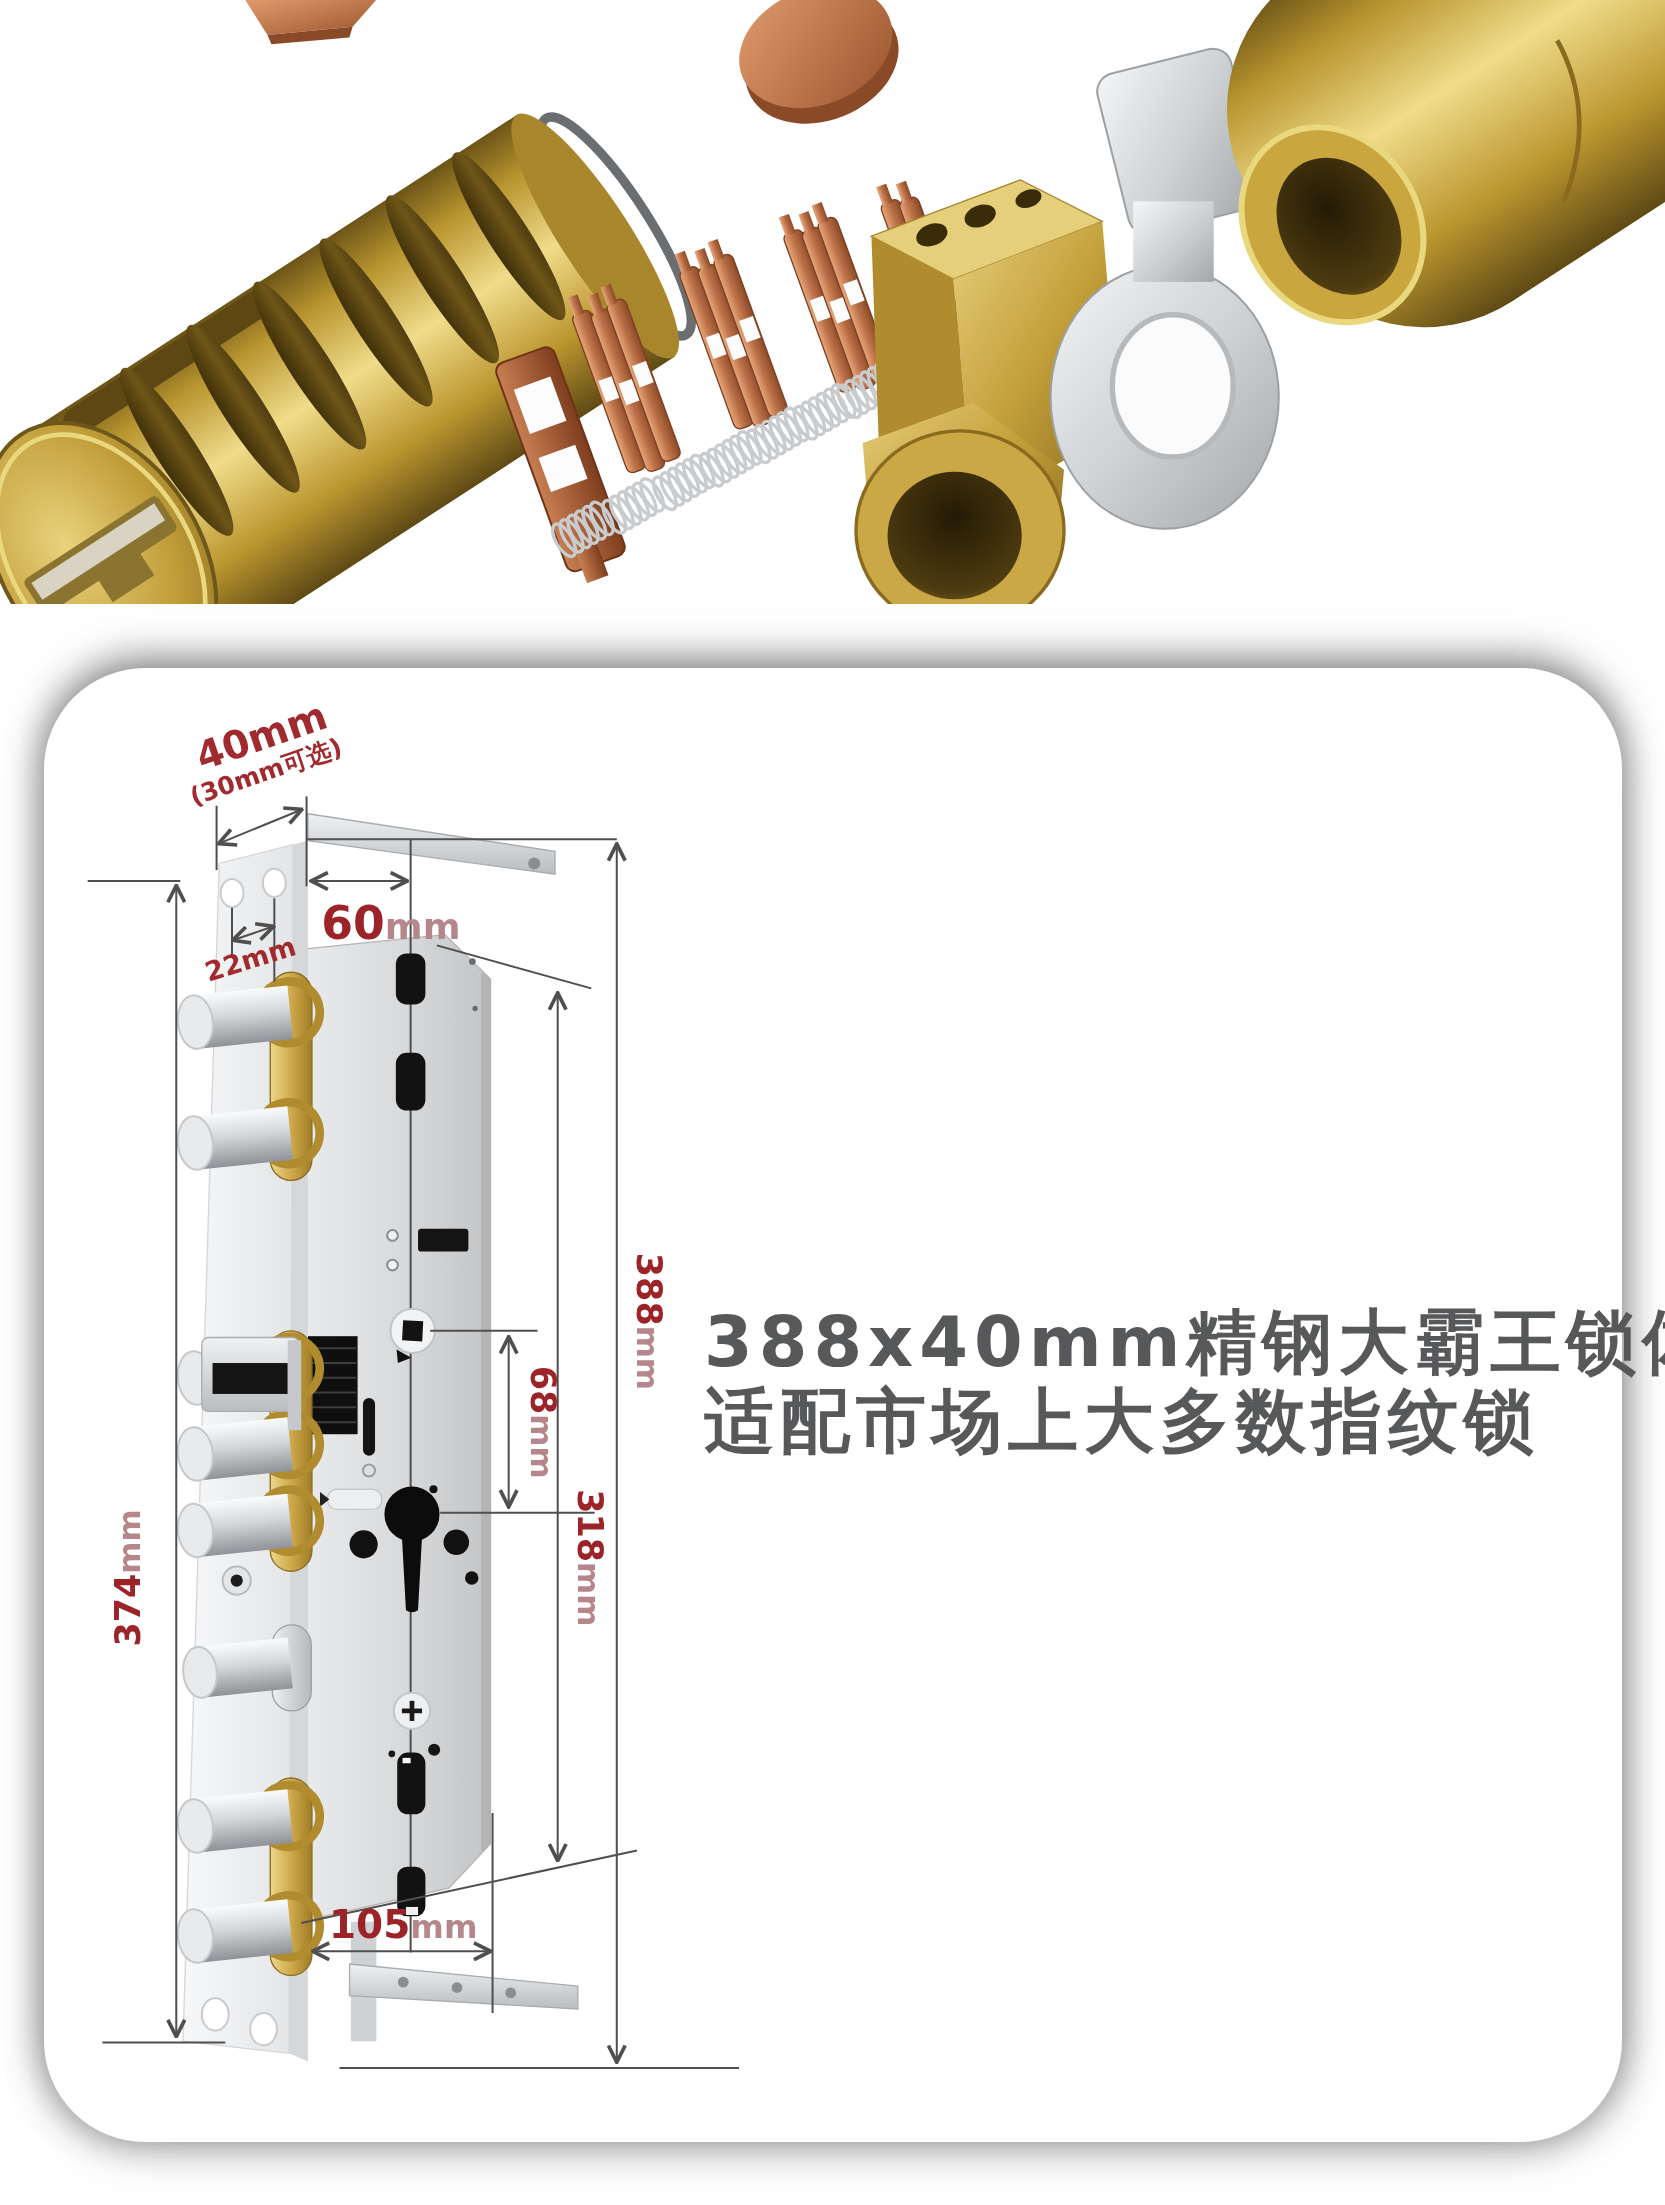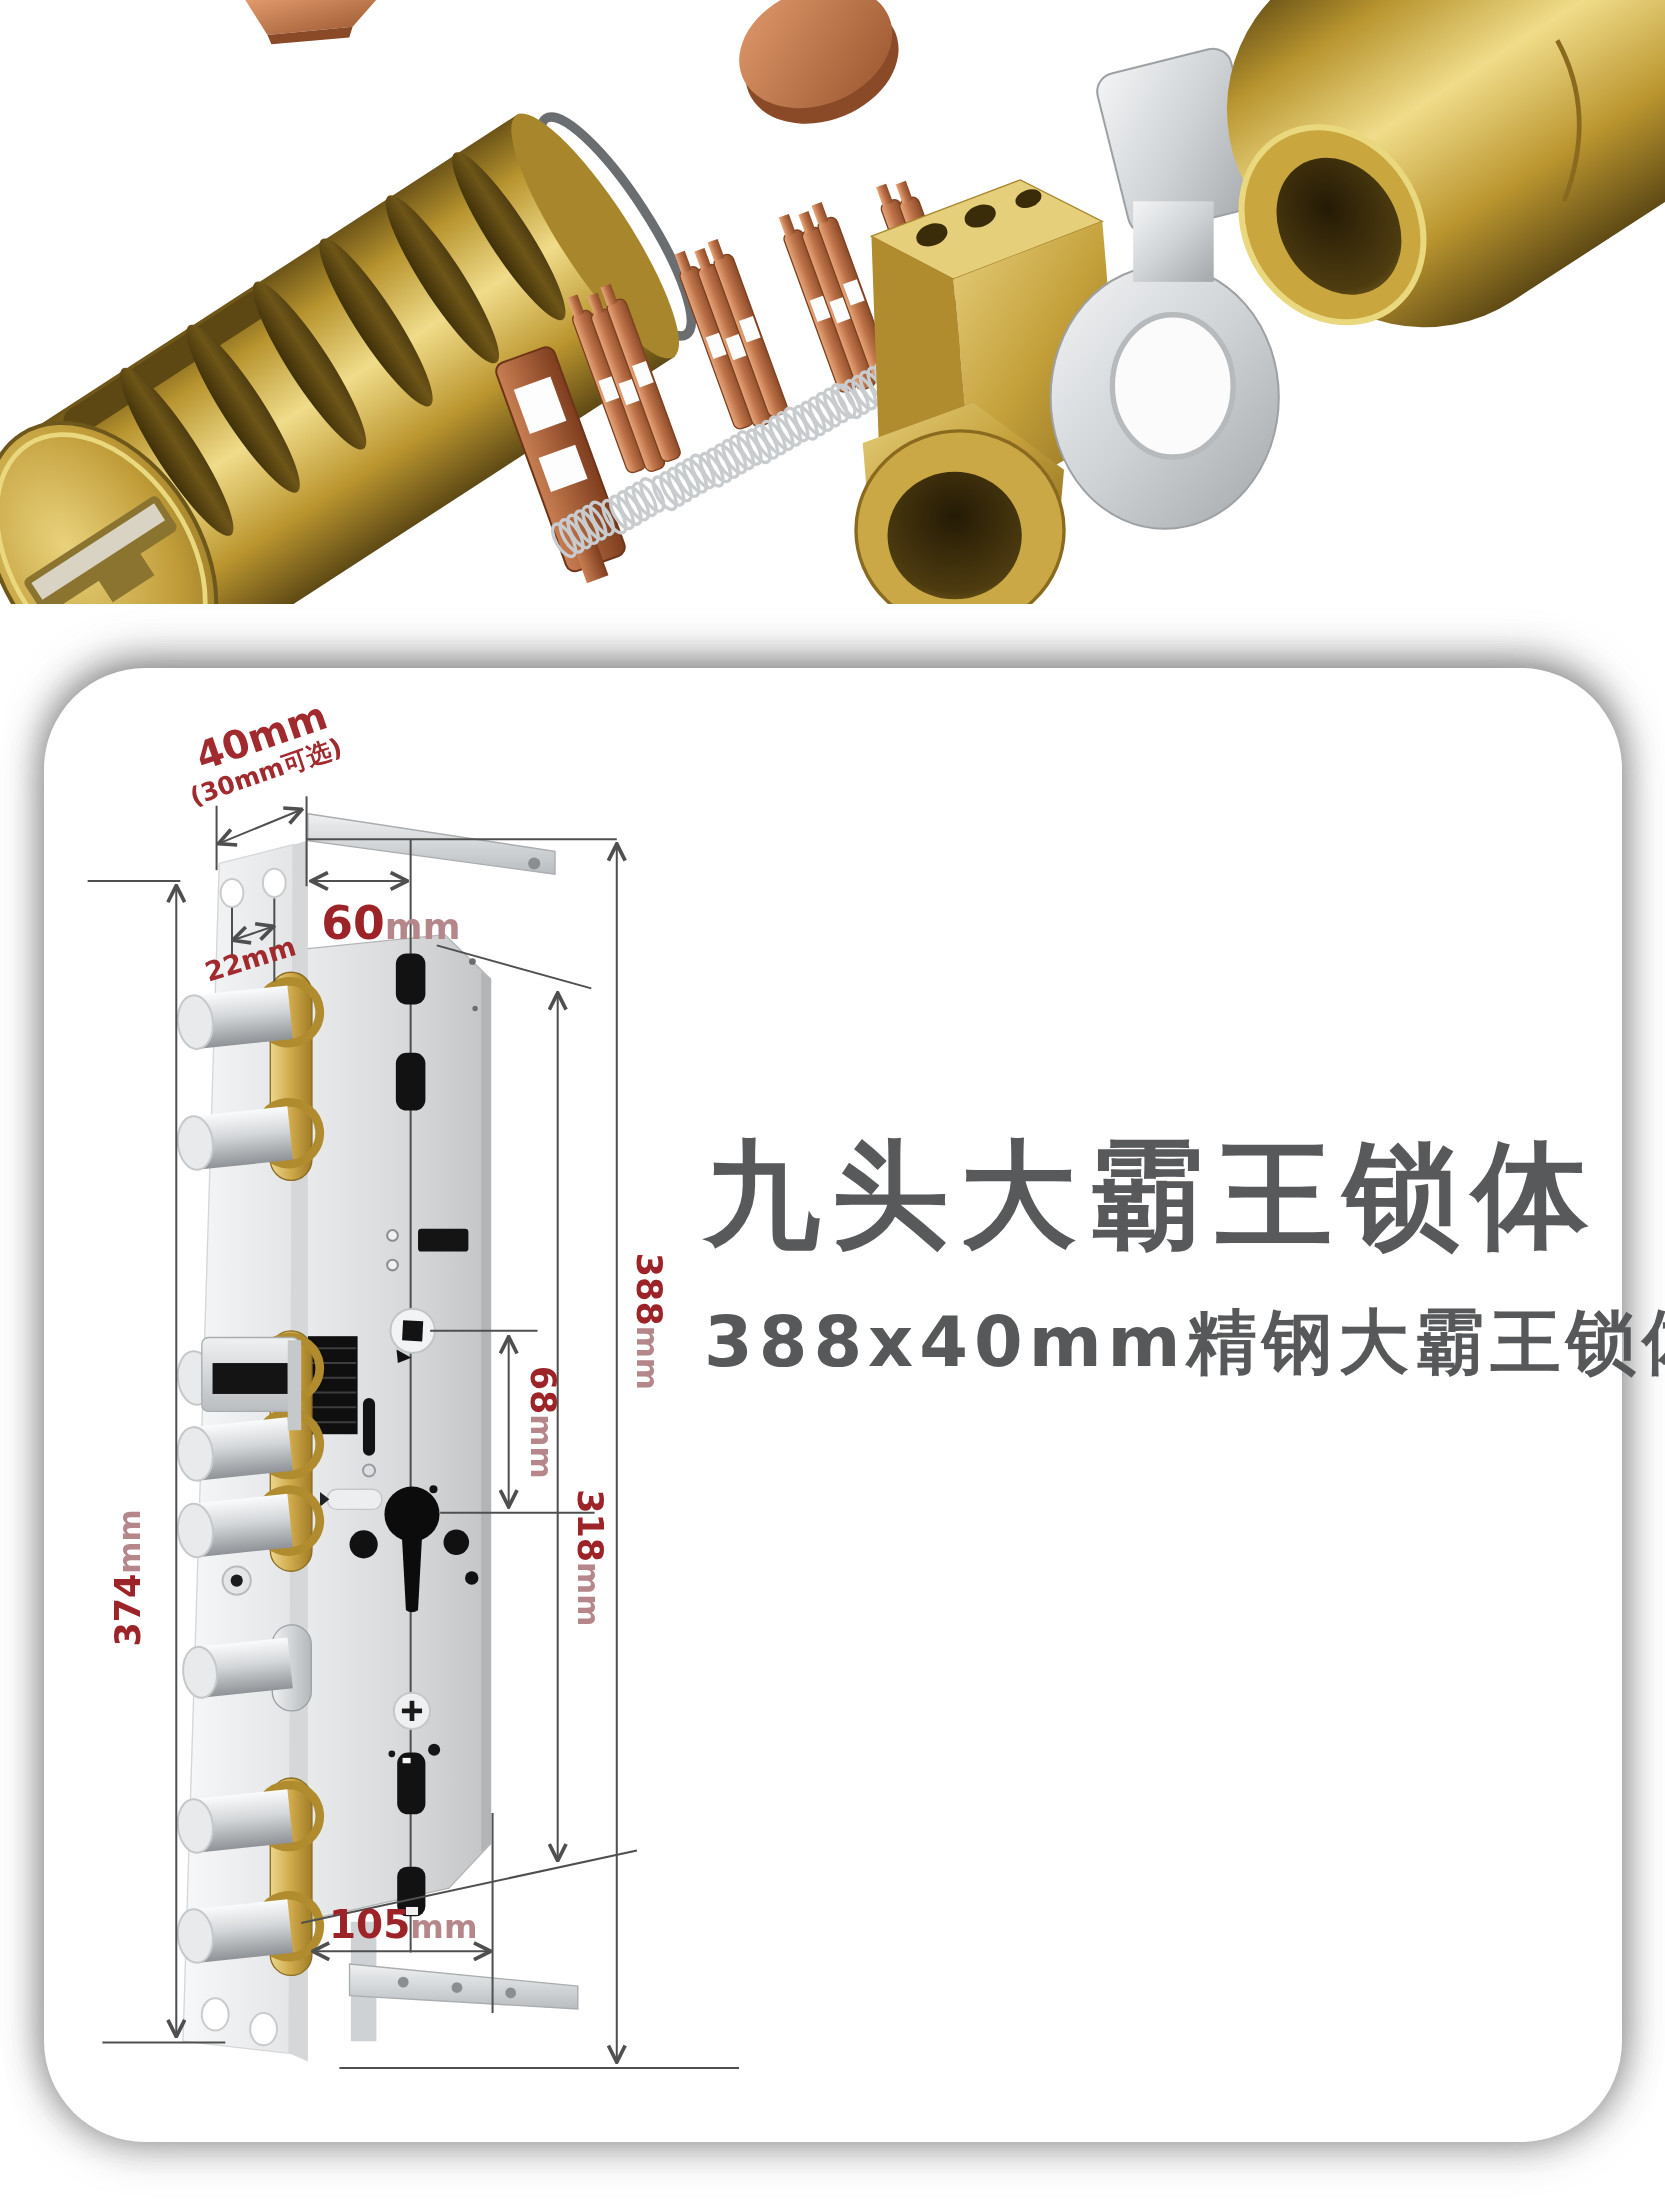--- a/index.html
+++ b/index.html
@@ -465,21 +465,19 @@
       <text class="dred" font-size="37" font-weight="500" transform="translate(288,1200) rotate(-19)">(30mm可选)</text>
       <text class="dred" font-size="40" font-weight="600" transform="translate(310,1462) rotate(-17)"><tspan>22</tspan><tspan>mm</tspan></text>
       <text transform="translate(478,1398)"><tspan class="dnum" font-size="68">60</tspan><tspan class="dunit" font-size="54">mm</tspan></text>
       <text text-anchor="middle" transform="translate(208,2350) rotate(-90)"><tspan class="dnum" font-size="52">374</tspan><tspan class="dunit" font-size="46">mm</tspan></text>
       <text text-anchor="middle" transform="translate(790,2118) rotate(90)"><tspan class="dnum" font-size="52">68</tspan><tspan class="dunit" font-size="46">mm</tspan></text>
       <text text-anchor="middle" transform="translate(860,2320) rotate(90)"><tspan class="dnum" font-size="52">318</tspan><tspan class="dunit" font-size="46">mm</tspan></text>
       <text text-anchor="middle" transform="translate(948,1968) rotate(90)"><tspan class="dnum" font-size="52">388</tspan><tspan class="dunit" font-size="46">mm</tspan></text>
       <text text-anchor="middle" transform="translate(600,2886)"><tspan class="dnum" font-size="58">105</tspan><tspan class="dunit" font-size="48">mm</tspan></text>
     </svg>
 
-    <div class="copy">
-      <div class="title">九头大霸王锁体</div>
-    </div>
     <div class="subtitle">
       <div>388x40mm精钢大霸王锁体</div>
+      <div>适配市场上大多数指纹锁</div>
     </div>
   </div>
 </div>
 
 
 </body></html>

